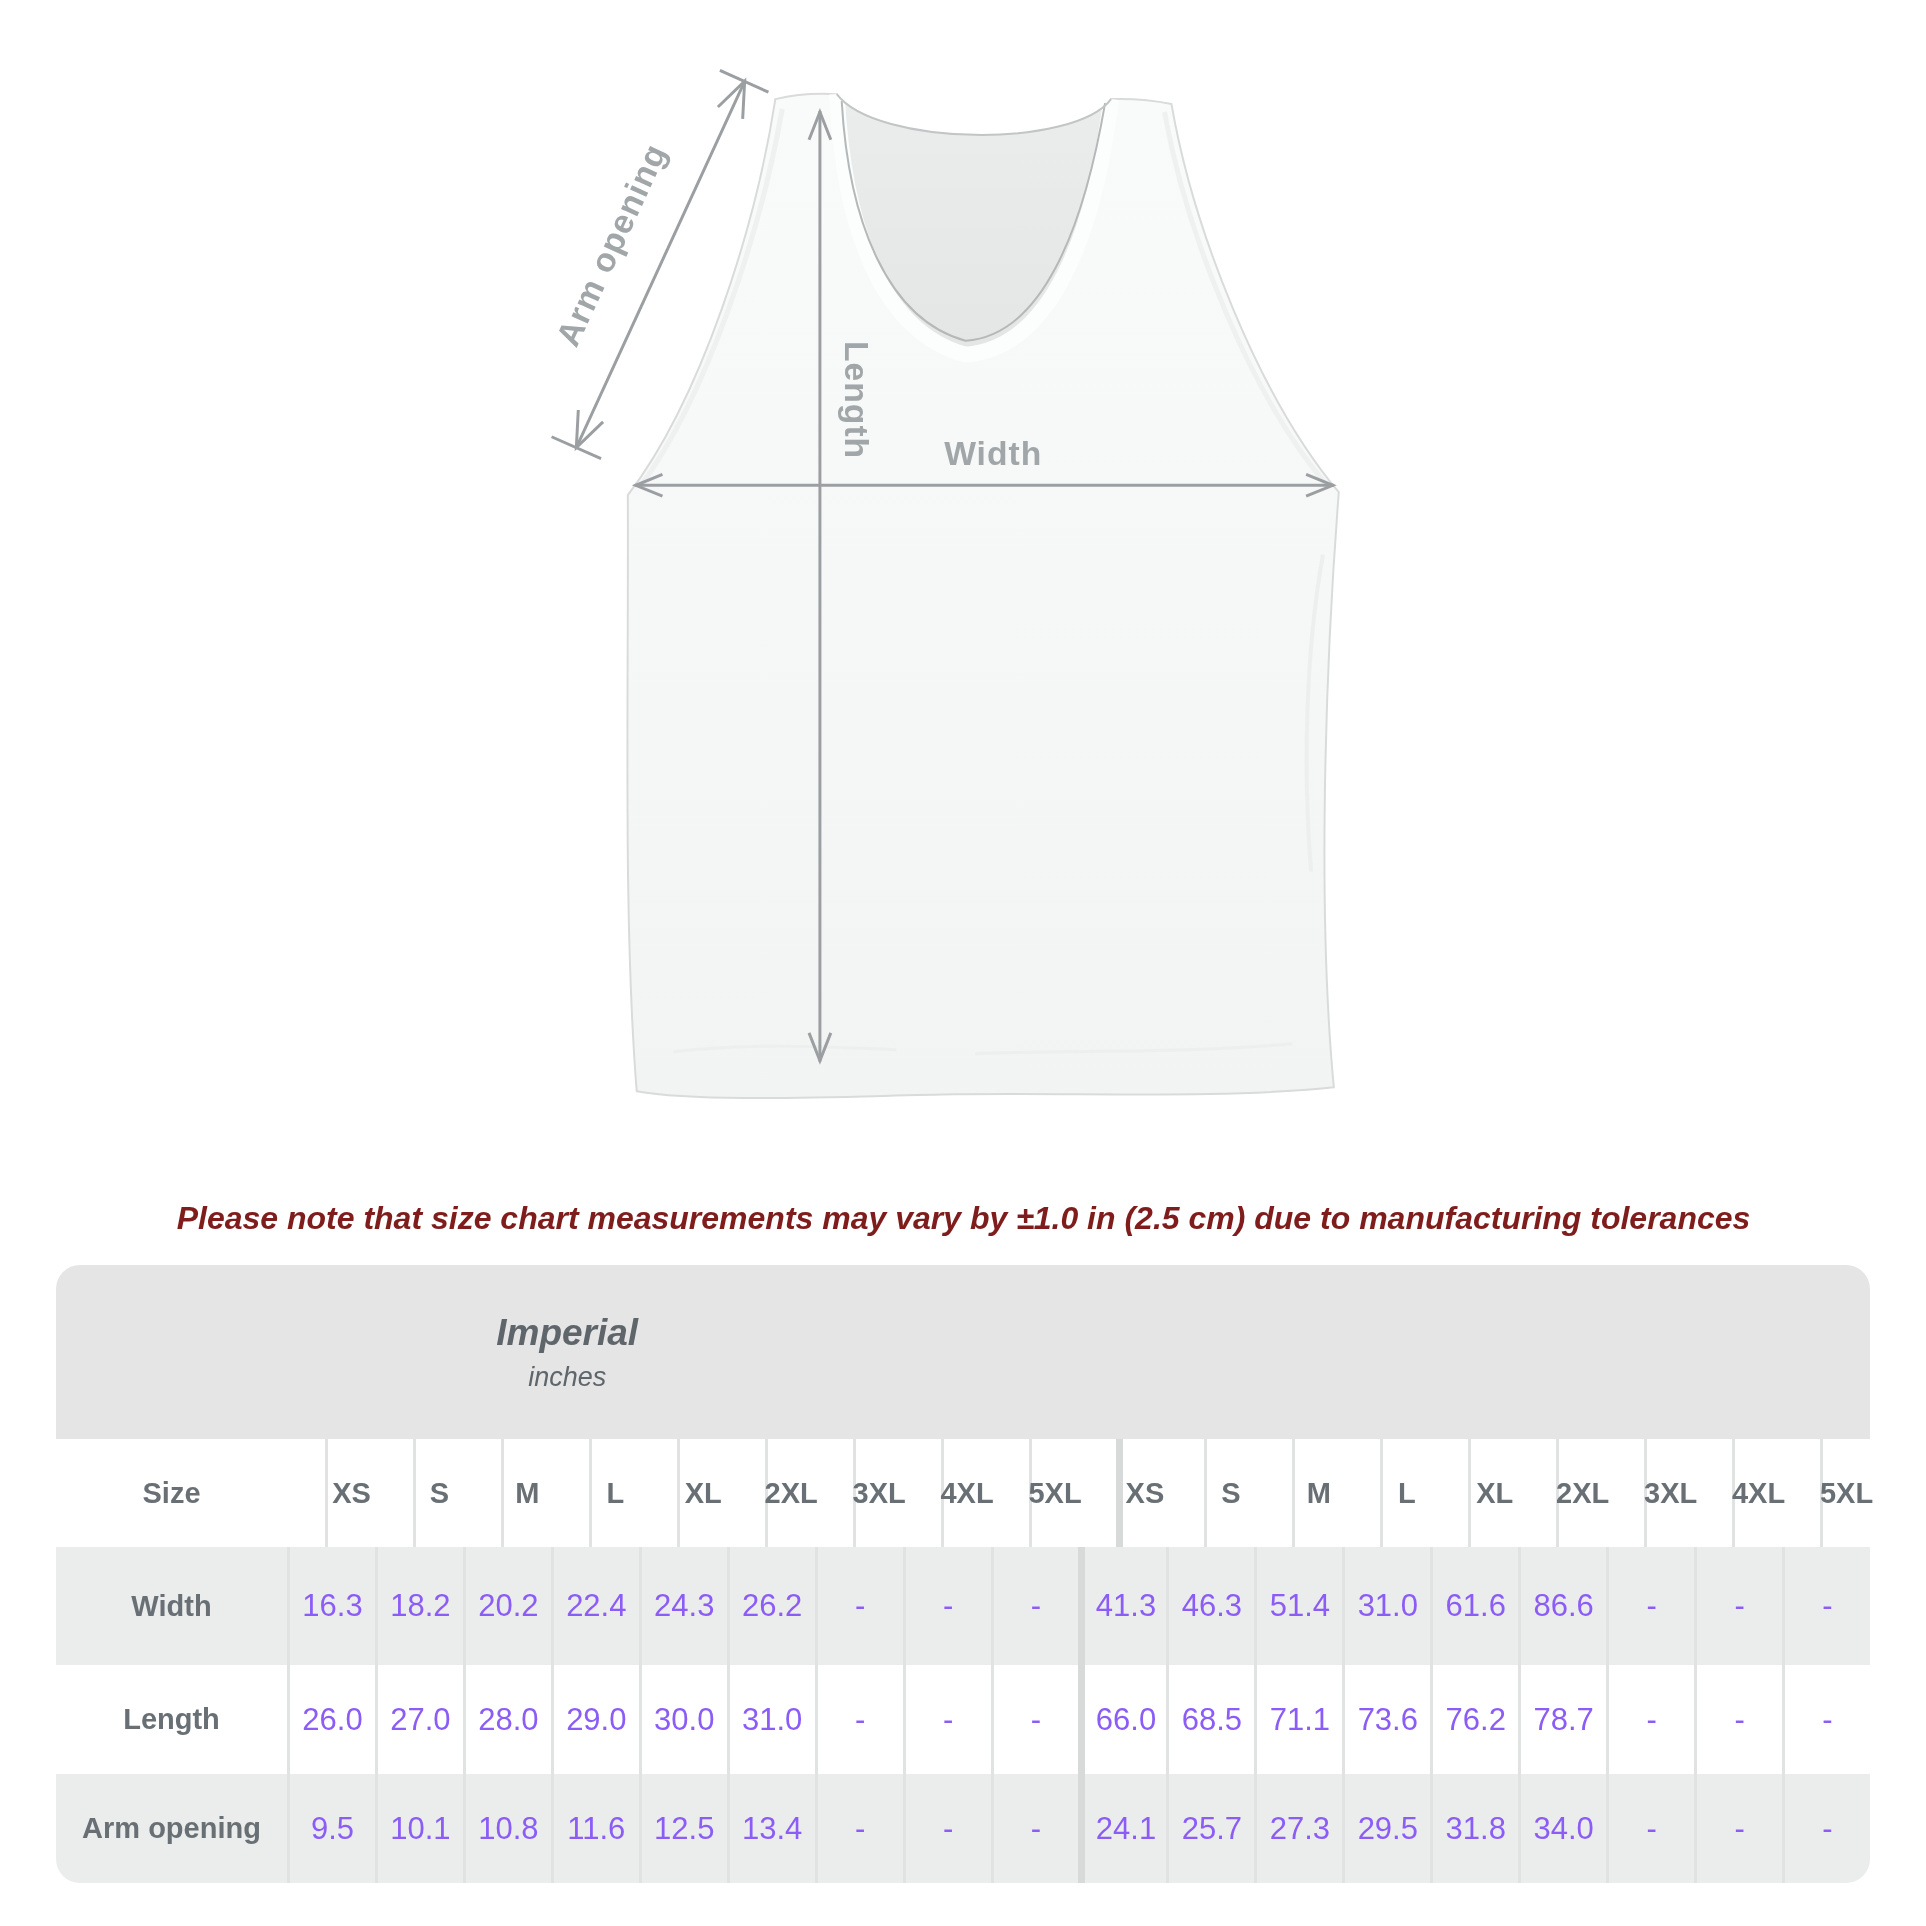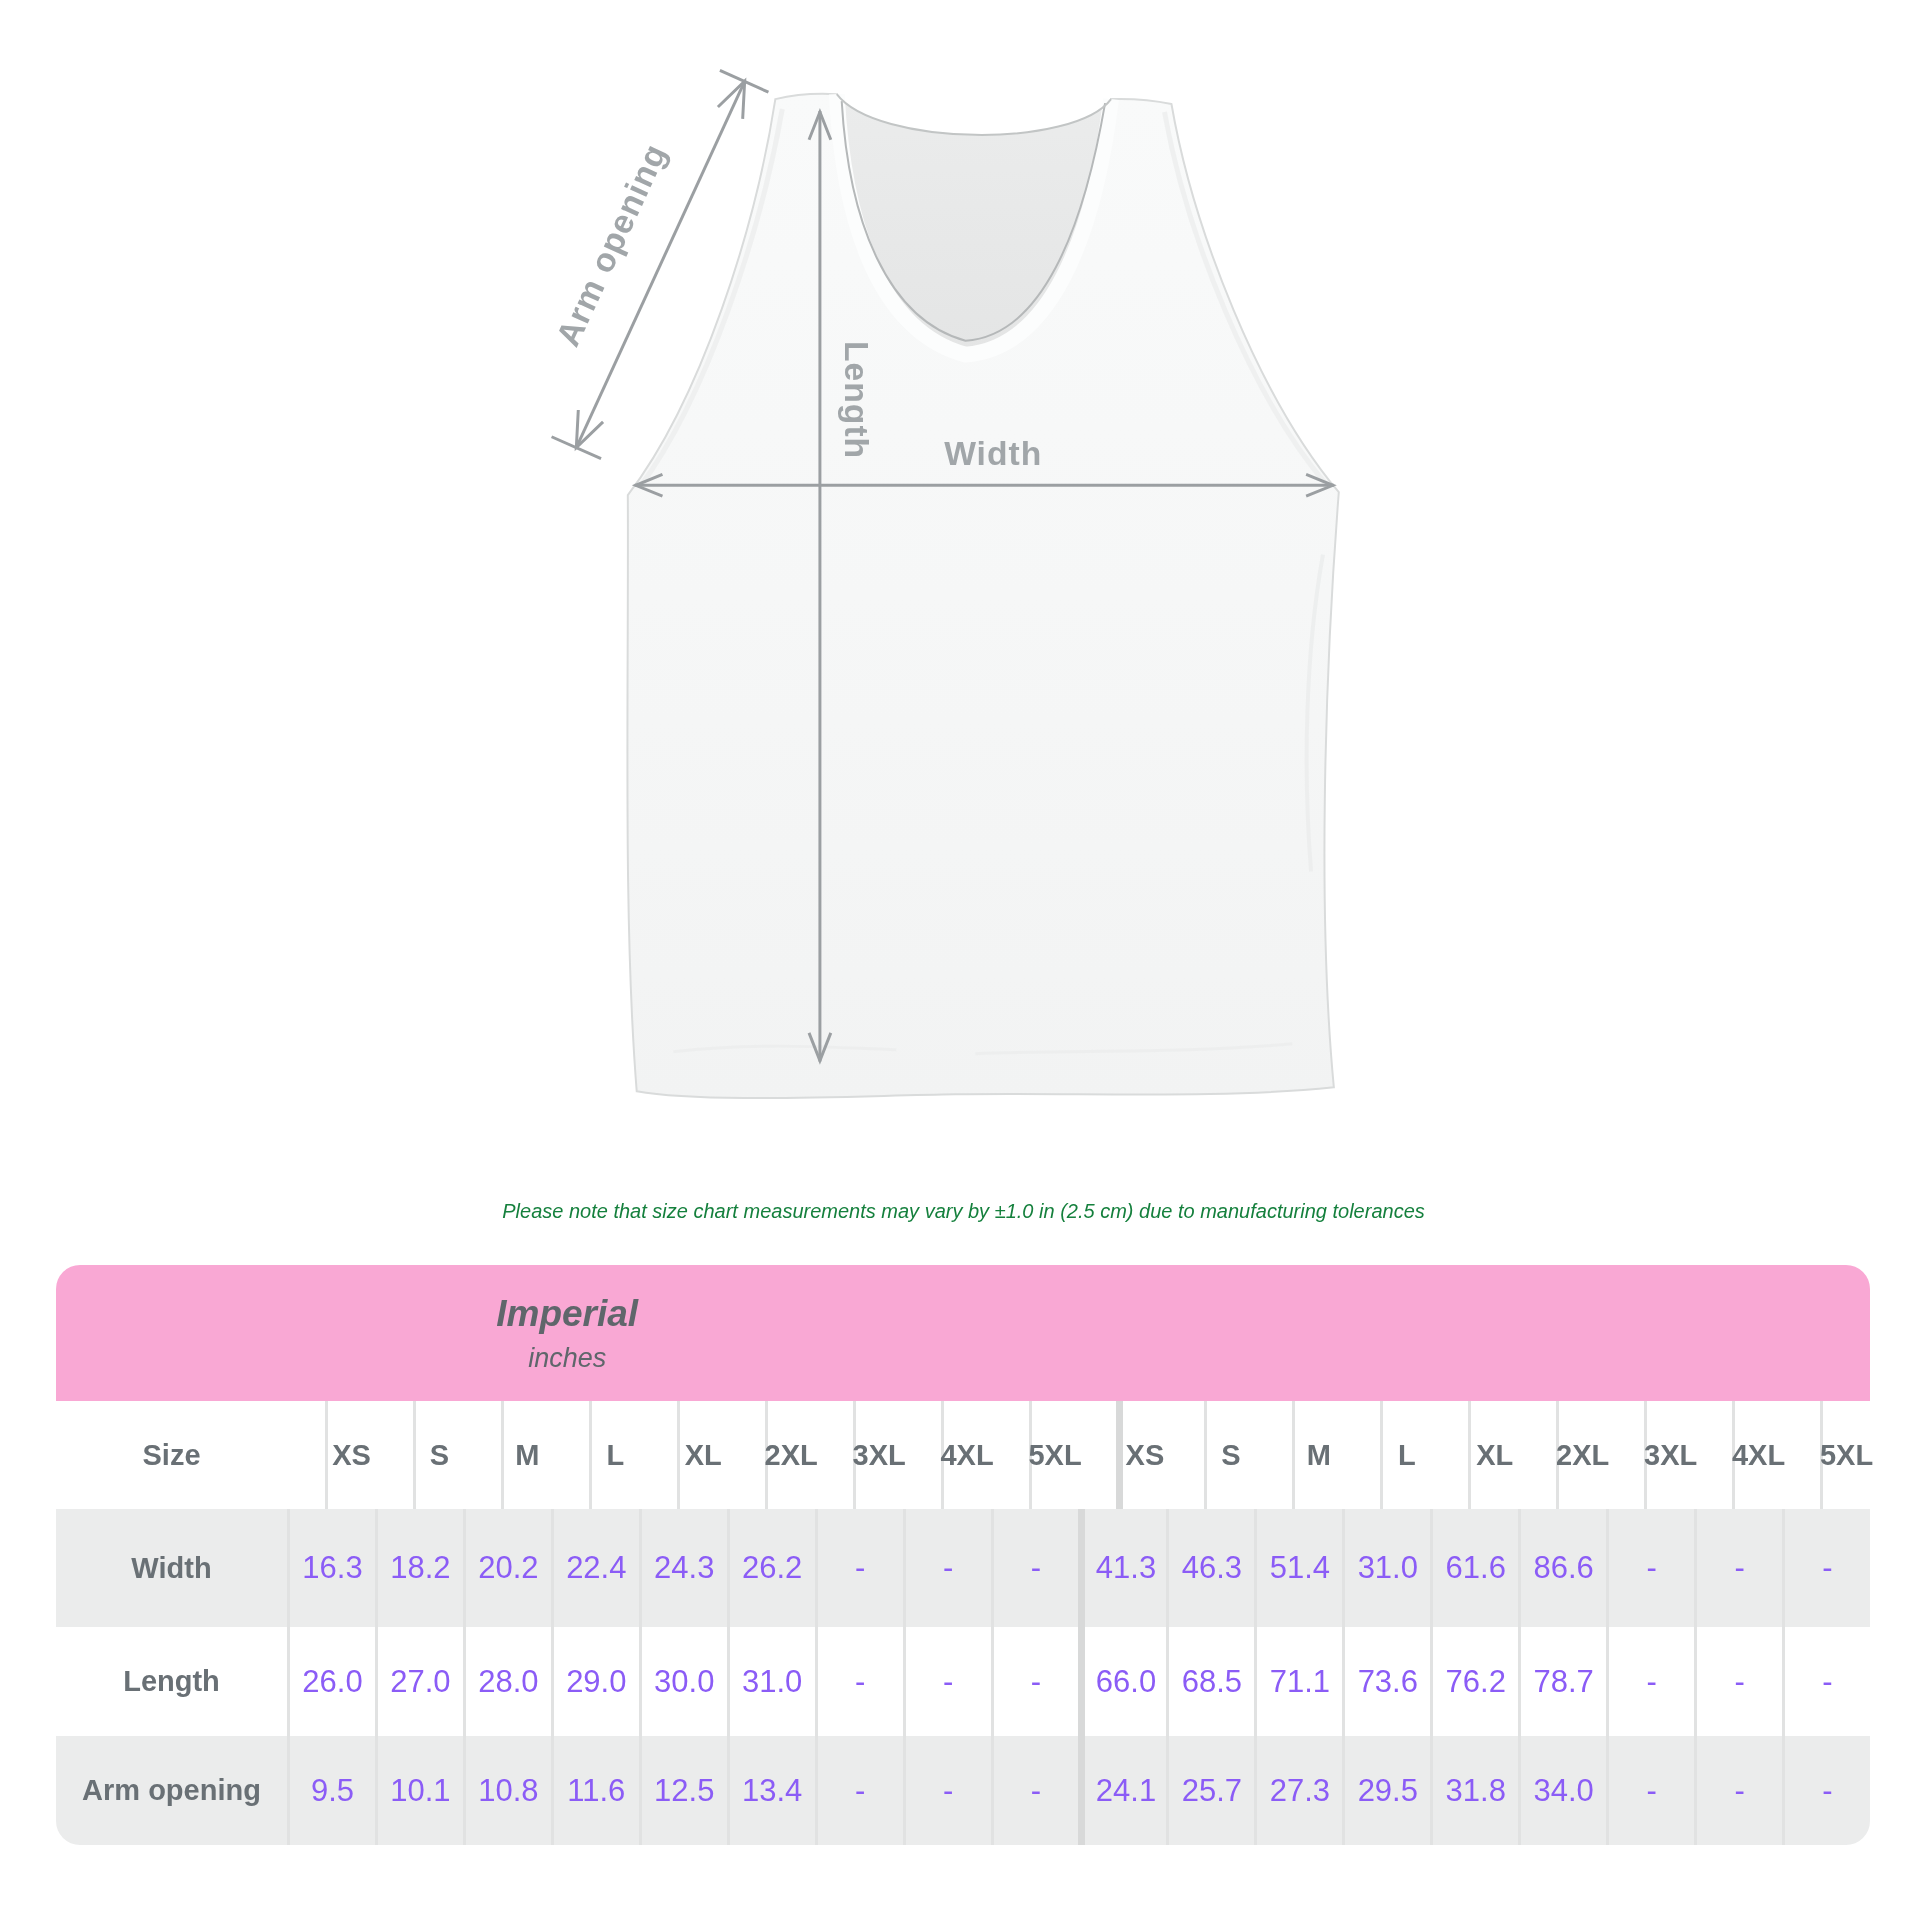--- a/index.html
+++ b/index.html
@@ -8,25 +8,25 @@
 
   
   #tank-svg{position:absolute;left:0;top:0;}
   .dim-label{font-family:"Liberation Sans", sans-serif;font-weight:bold;font-size:34px;
              fill:#a1a6a9;letter-spacing:1px;}
 
   
   .title{position:absolute;left:0;top:1133px;width:100%;text-align:center;
          font-size:47px;font-weight:bold;color:#3a3a3a;}
   .subtitle{position:absolute;left:0;top:1200px;width:100%;text-align:center;
-            font-size:20px;font-style:italic;color:#15803d;}
+            font-size:32px;font-style:italic;color:#7f1d1d;font-weight:bold;}
 
   
   .table{position:absolute;left:56px;top:1265px;width:1814px;}
-  .band{height:136px;background:#f9a8d4;border-radius:24px 24px 0 0;display:flex;}
+  .band{height:174px;background:#e5e5e5;border-radius:24px 24px 0 0;display:flex;}
   .ugroup{display:flex;flex-direction:column;align-items:center;justify-content:center;gap:8px;}
   .ugroup.imp{flex:0 0 56.36%;}
   .ugroup.met{flex:0 0 43.64%;}
   .uname{font-size:37px;font-weight:bold;font-style:italic;color:#5f666b;}
   .uunit{font-size:27px;font-style:italic;color:#5f666b;}
 
   .row{display:grid;grid-template-columns:231px repeat(18,1fr);}
   .row.head{height:108px;background:#ffffff;gap:38px;}
   .row.r1{height:118px;}
   .row.r2{height:109px;background:#ffffff;}

